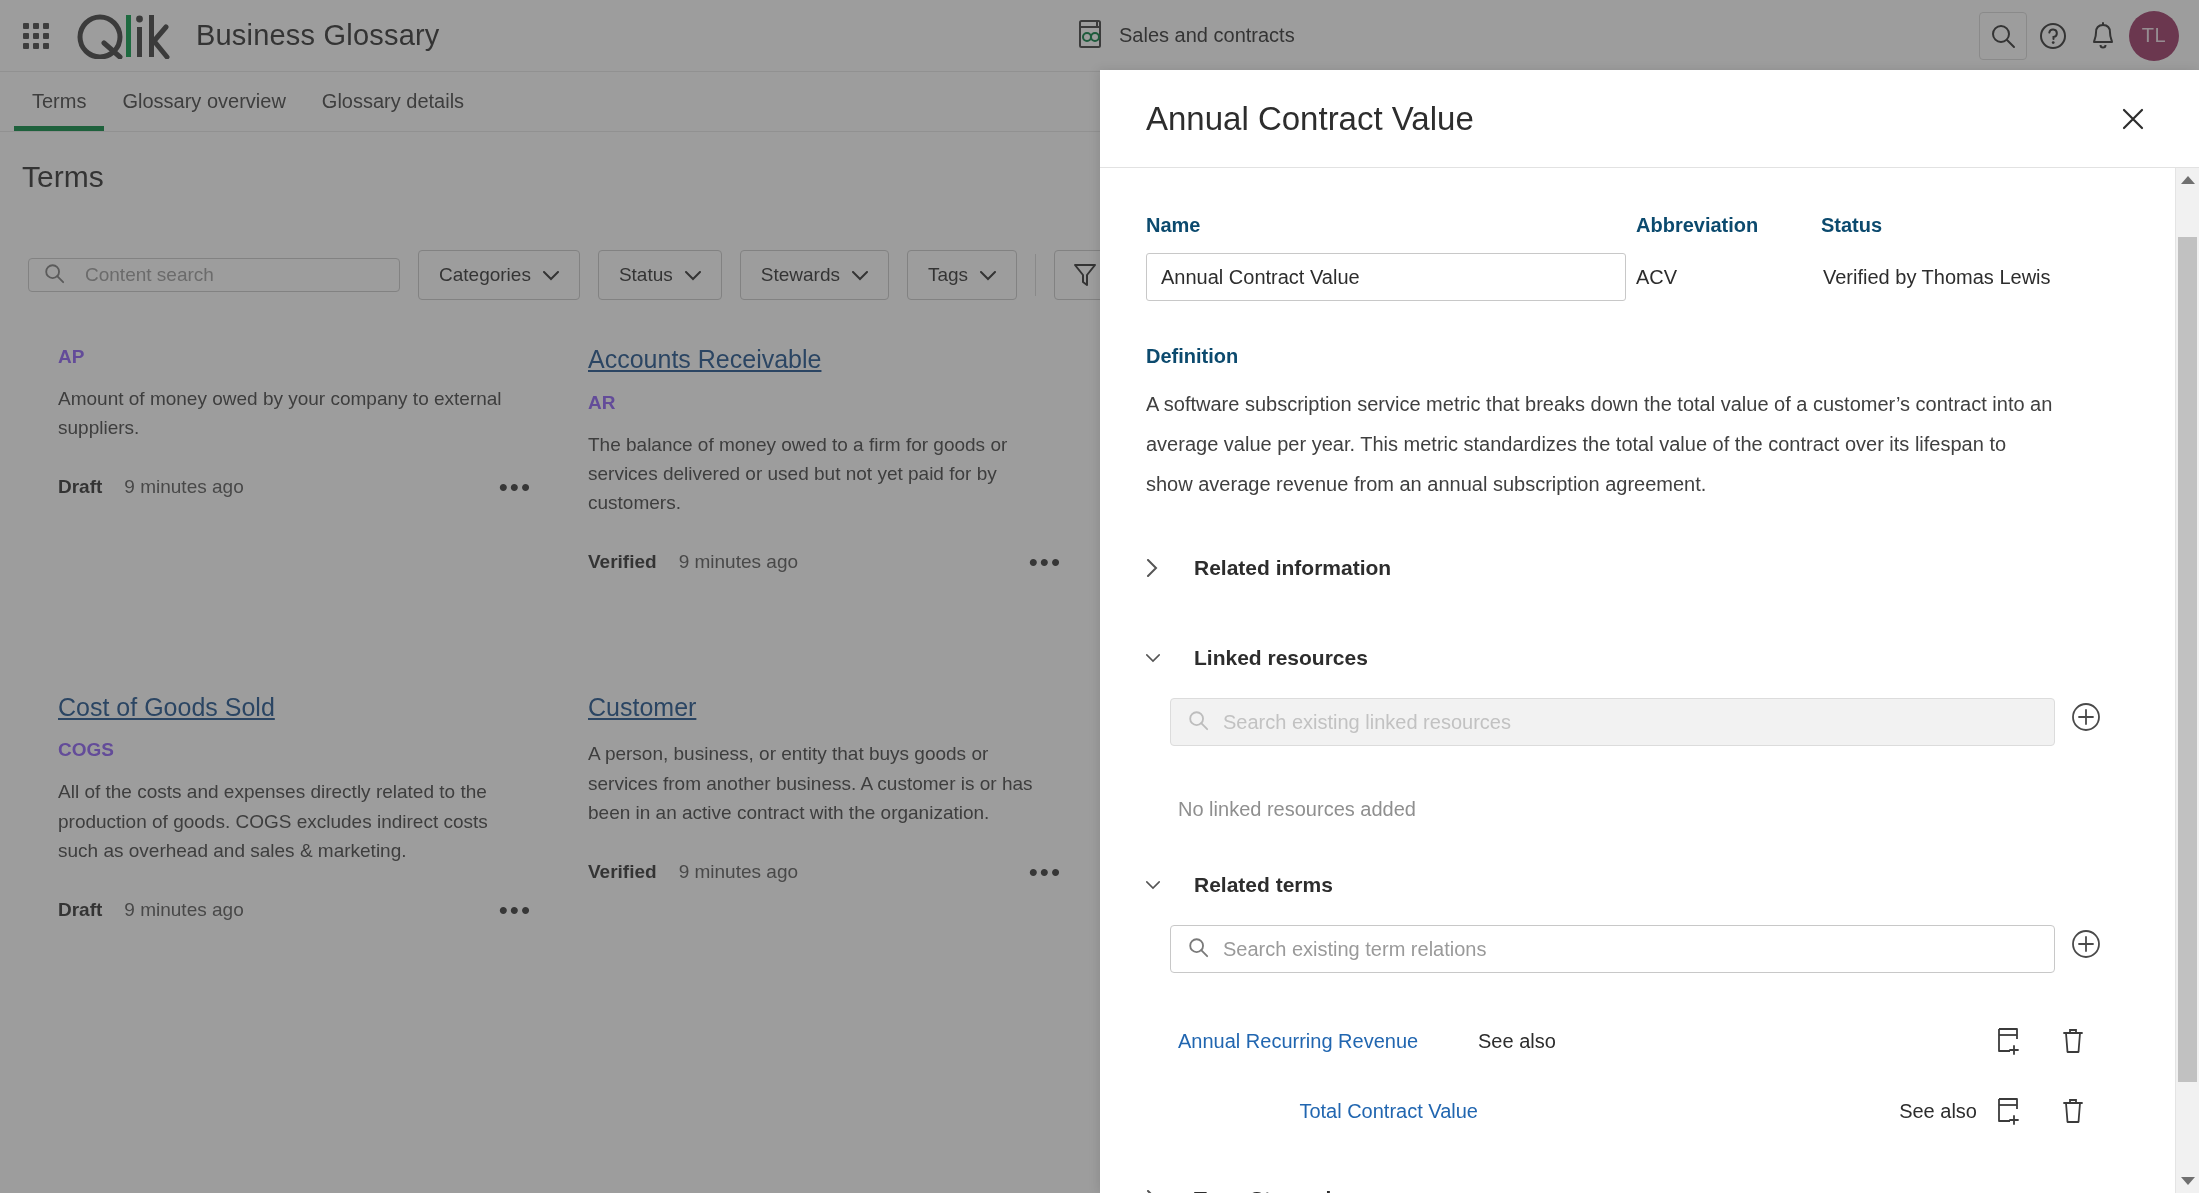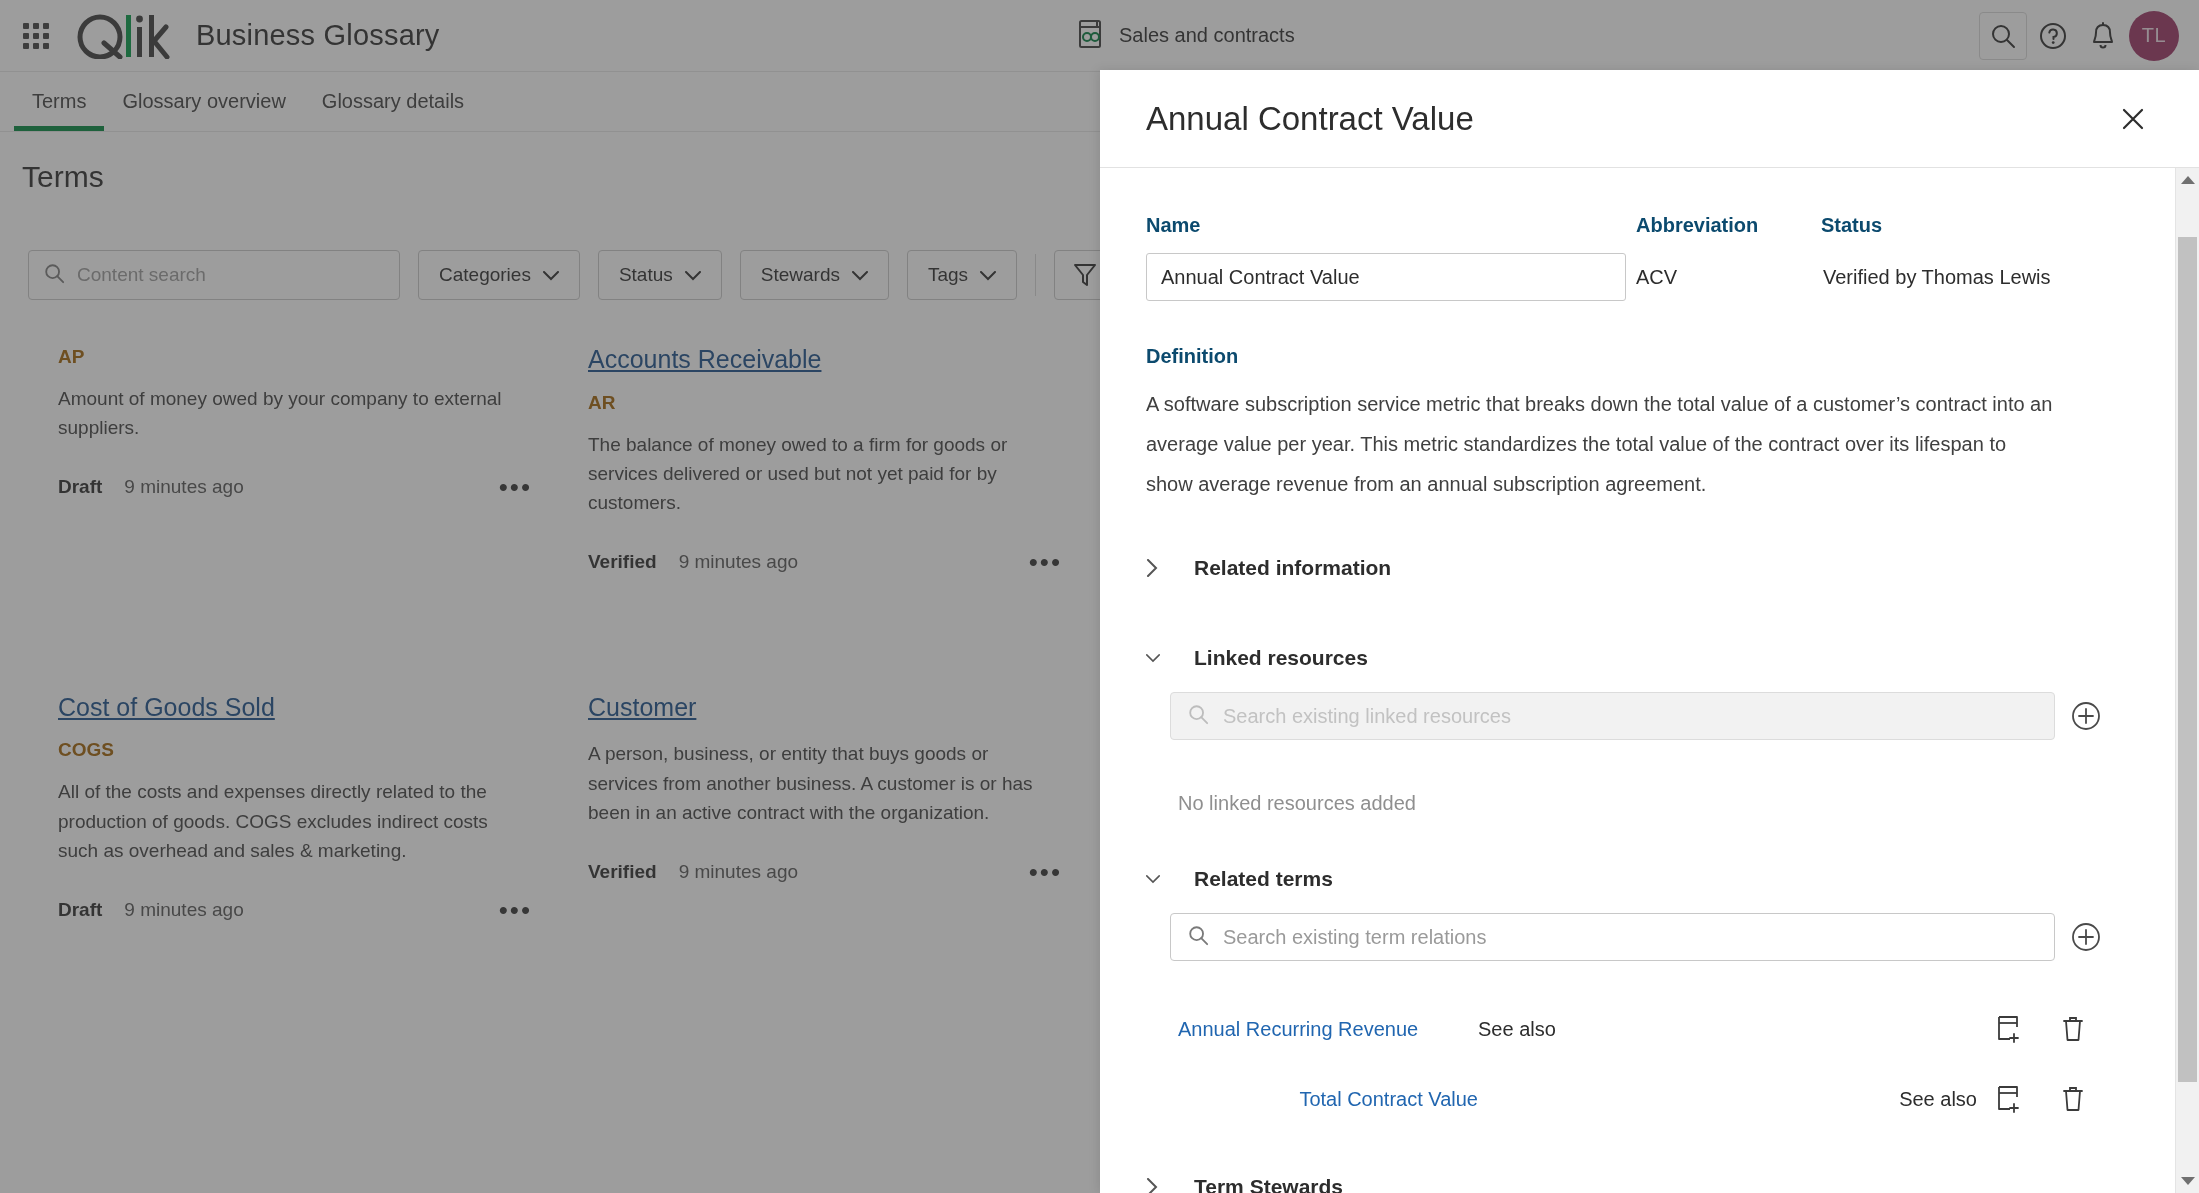--- a/index.html
+++ b/index.html
@@ -75,22 +75,22 @@
     position: absolute; top: 160px; left: 22px;
     font-size: 30px; color: #2d2d2d; font-weight: 400;
   }
 
   
   .filterbar {
     position: absolute; top: 250px; left: 28px; right: 28px;
     display: flex; align-items: center; gap: 18px; height: 50px;
   }
   .search-box {
-    width: 372px; height: 50px; border: 1px solid #c8c8c8; border-radius: 4px;
-    display: flex; align-items: center; gap: 12px; padding: 0 14px; background: #fff;
+    width: 372px; height: 34px; border: 1px solid #c8c8c8; border-radius: 4px;
+    display: flex; align-items: center; gap: 20px; padding: 0 14px; background: #fff;
   }
   .search-box .ph { font-size: 19px; color: #9a9a9a; }
   .pill {
     height: 50px; border: 1px solid #c8c8c8; border-radius: 4px; background: #fff;
     display: flex; align-items: center; gap: 12px; padding: 0 20px;
     font-size: 19px; color: #2d2d2d; cursor: pointer;
   }
   .divider-v { width: 1px; height: 42px; background: #d6d6d6; }
   .funnel-btn {
     width: 62px; height: 50px; border: 1px solid #c8c8c8; border-radius: 4px;
@@ -101,21 +101,21 @@
   
   .cards {
     position: absolute; top: 330px; left: 30px; width: 1090px;
   }
   .card-row { display: flex; }
   .card { width: 530px; padding: 16px 28px 0 28px; }
   .card h3 {
     font-size: 25px; font-weight: 400; color: #1a4f8a; text-decoration: underline;
     cursor: pointer; margin-bottom: 18px; line-height: 1.1;
   }
-  .card .abbr { font-size: 19px; font-weight: 700; color: #a16207; margin-bottom: 16px; }
+  .card .abbr { font-size: 19px; font-weight: 700; color: #8b5cf6; margin-bottom: 16px; }
   .card .desc { font-size: 19px; color: #404040; line-height: 1.55; }
   .card .footer {
     display: flex; align-items: center; margin-top: 24px; height: 40px;
   }
   .card .footer .status { font-size: 19px; font-weight: 700; color: #2d2d2d; }
   .card .footer .time { font-size: 19px; color: #555; margin-left: 22px; }
   .card .footer .dots {
     margin-left: auto; font-size: 26px; color: #333; letter-spacing: 2px; cursor: pointer;
     line-height: 1;
   }
@@ -171,21 +171,21 @@
 
   
   .section { margin-top: 0; }
   .section-head {
     display: flex; align-items: center; gap: 34px; cursor: pointer;
     padding: 14px 0; margin-top: 38px;
   }
   .section-head .chev { width: 14px; color: #555; display:flex; align-items:center; }
   .section-head .title { font-size: 21px; font-weight: 700; color: #2d2d2d; }
 
-  .search-row { display: flex; align-items: center; gap: 12px; margin-top: 8px; padding-left: 24px; }
+  .search-row { display: flex; align-items: flex-start; gap: 12px; margin-top: 14px; padding-left: 24px; }
   .rel-search {
     flex: 1; max-width: 885px; height: 48px; border: 1px solid #c8c8c8;
     border-radius: 4px; display: flex; align-items: center; gap: 14px; padding: 0 16px;
     background: #fff;
   }
   .rel-search.disabled { background: #f2f2f2; border-color: #dcdcdc; }
   .rel-search .ph { font-size: 20px; color: #9a9a9a; }
   .rel-search.disabled .ph { color: #c2c2c2; }
   .add-btn { width: 38px; height: 38px; cursor: pointer; flex: none; display:flex; align-items:center; justify-content:center; }
 

